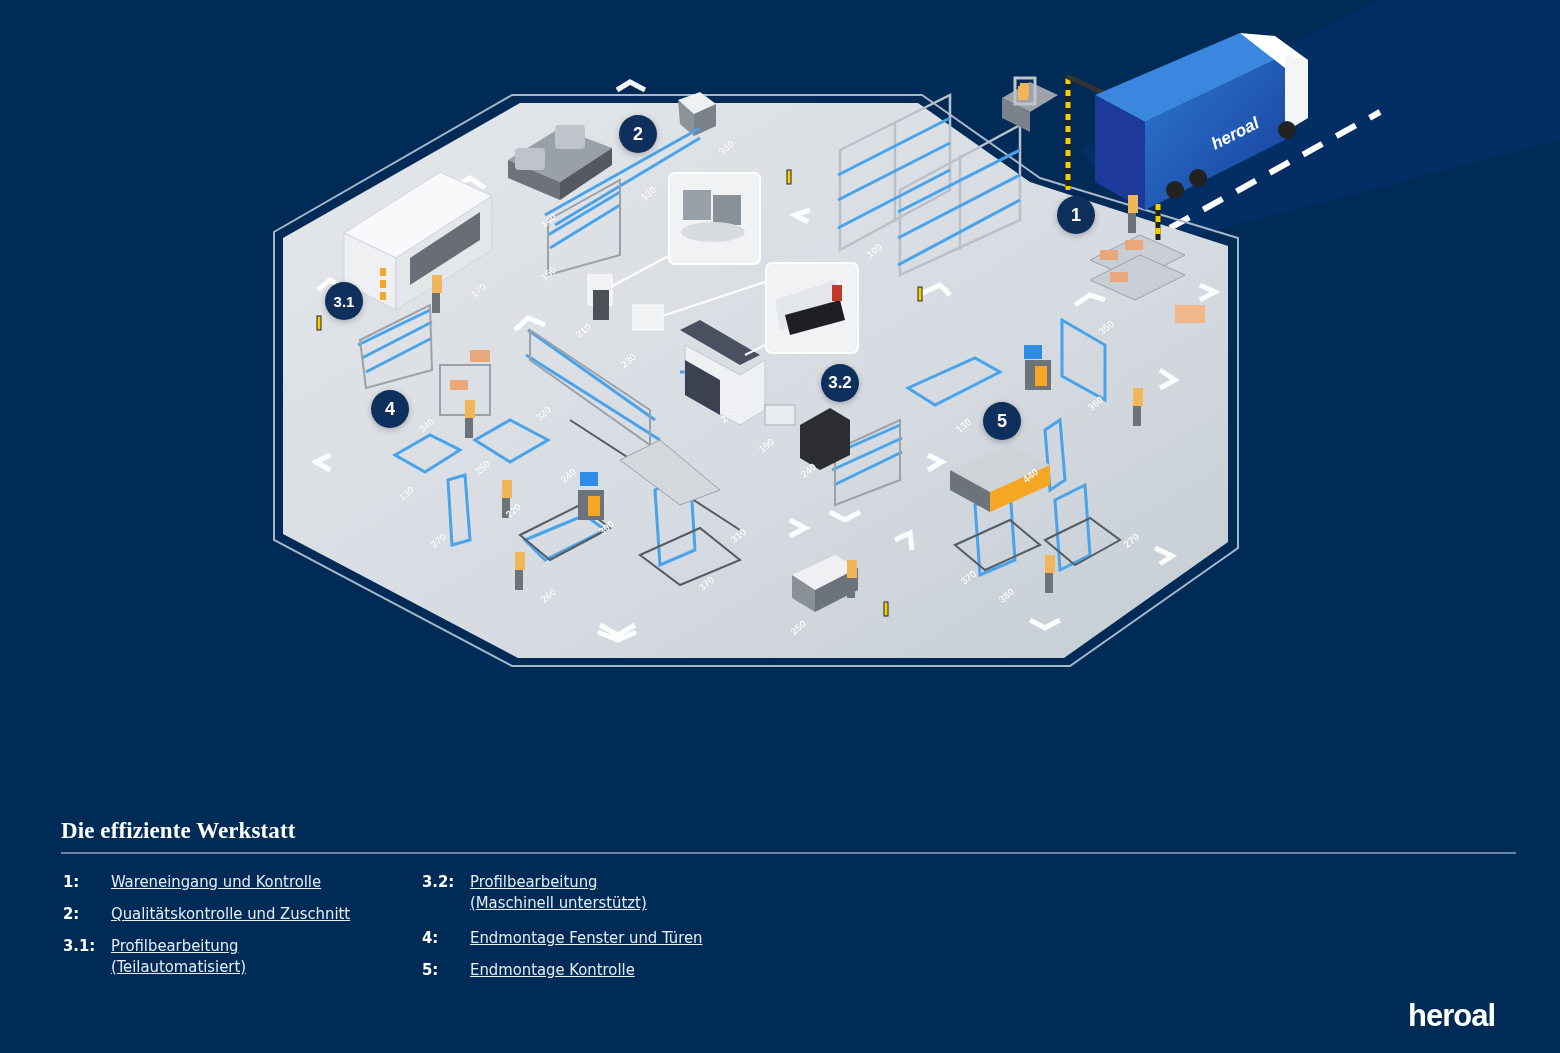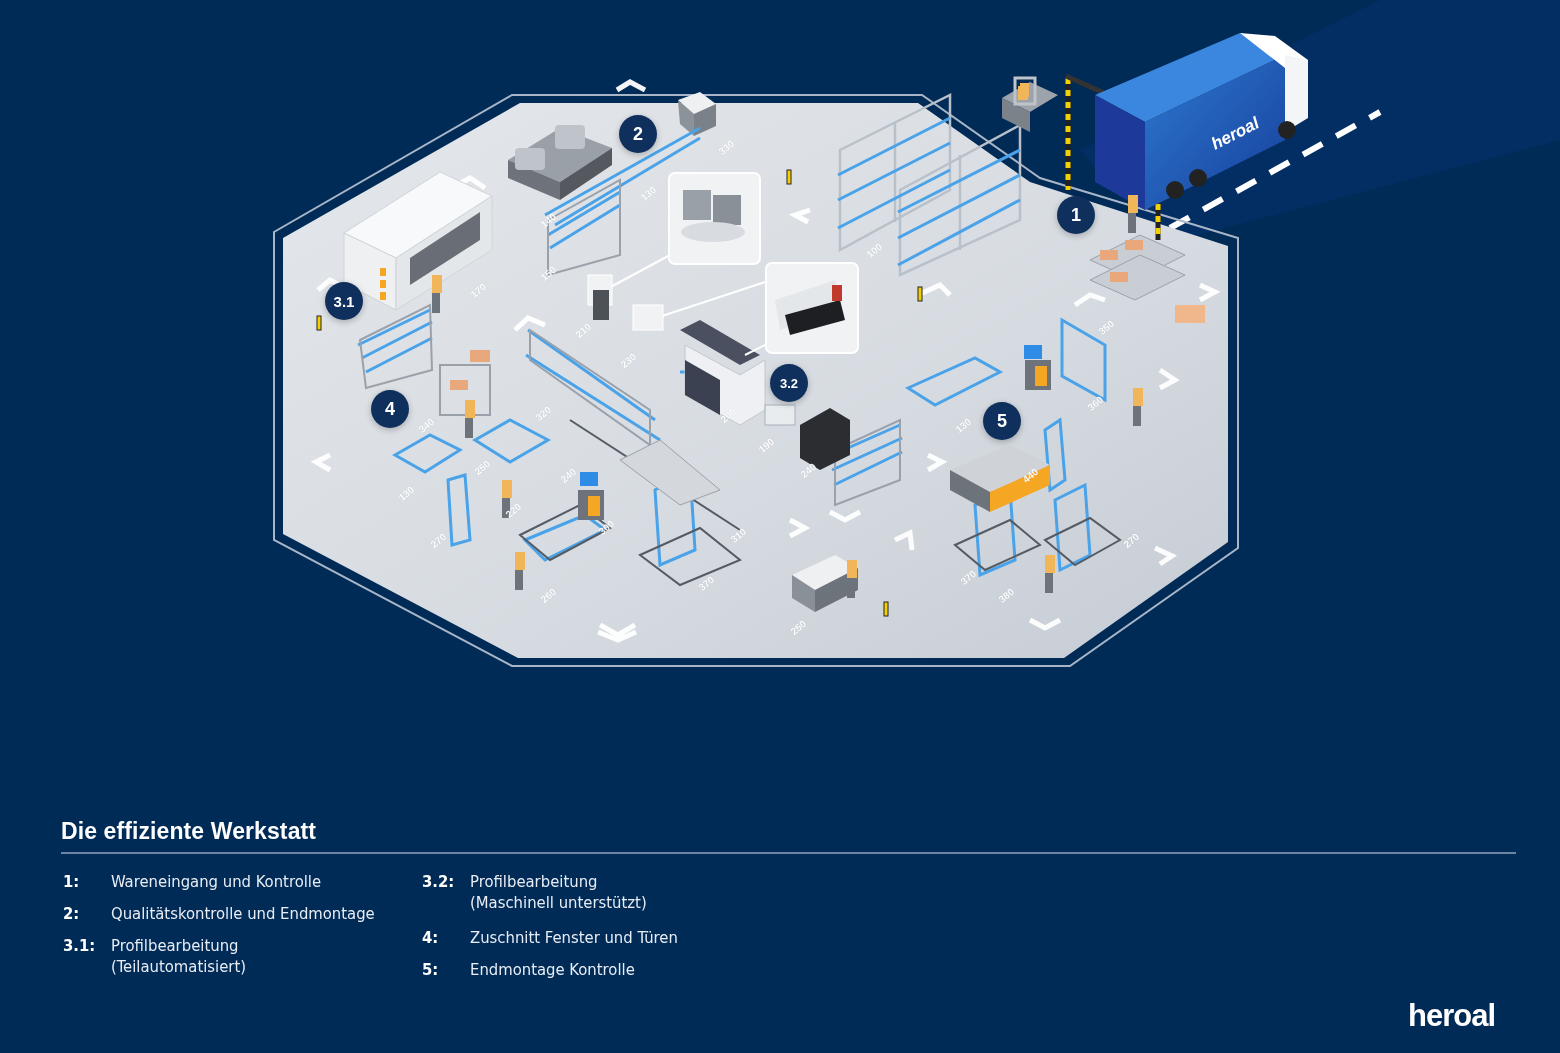--- a/index.html
+++ b/index.html
@@ -20,30 +20,30 @@
   }
   .dim {
     position:absolute; color:#ffffff; font-size:10px; font-weight:bold;
     transform:rotate(-40deg); opacity:0.95;
     font-family:"Liberation Sans",sans-serif;
     text-shadow:0 0 1px rgba(120,130,145,0.4);
   }
   .legend-title {
     position:absolute; left:61px; top:818px; font-size:23px; font-weight:bold;
     letter-spacing:0.1px;
-    font-family:Liberation Sans, sans-serif;
+    font-family:Liberation Serif, serif;
   }
   .legend-rule {
     position:absolute; left:61px; top:852px; width:1455px; height:2px;
     background:#6d85a5;
   }
   .legend-col { position:absolute; top:871px; font-size:16.5px; color:#e8edf4; }
   .legend-item { display:flex; margin-bottom:11px; line-height:21px; }
   .legend-num { font-weight:bold; color:#ffffff; width:48px; flex:none; }
-  .legend-text { white-space:pre-line; }
+  .legend-text { white-space:pre-line;text-decoration:underline; }
   .brand-logo {
     position:absolute; left:1408px; top:998px; font-size:31px; font-weight:bold;
     font-family:"Liberation Sans",sans-serif; letter-spacing:-1px; color:#fff;
   }
 </style>
 </head>
 <body>
 
 <svg id="scene" viewBox="0 0 1560 700" xmlns="http://www.w3.org/2000/svg">
   <defs>
@@ -281,21 +281,21 @@
     <rect x="317" y="316" width="4" height="14" fill="#f5d000" stroke="#222" stroke-width="1"></rect>
     <rect x="787" y="170" width="4" height="14" fill="#f5d000" stroke="#222" stroke-width="1"></rect>
     <rect x="918" y="287" width="4" height="14" fill="#f5d000" stroke="#222" stroke-width="1"></rect>
     <rect x="884" y="602" width="4" height="14" fill="#f5d000" stroke="#222" stroke-width="1"></rect>
   </g>
 </svg>
 
 <div class="marker" style="left:1057px;top:196px;">1</div>
 <div class="marker" style="left:619px;top:115px;">2</div>
 <div class="marker" style="left:325px;top:282px;font-size:15px;">3.1</div>
-<div class="marker" style="left:770px;top:364px;font-size:13px;">3.2</div>
+<div class="marker" style="left:821px;top:364px;font-size:17px;">3.2</div>
 <div class="marker" style="left:371px;top:390px;">4</div>
 <div class="marker" style="left:983px;top:402px;">5</div>
 
 <div id="dims">
     <span class="dim" style="left: 718px; top: 142px;">330</span>
     <span class="dim" style="left: 640px; top: 188px;">130</span>
     <span class="dim" style="left: 540px; top: 215px;">140</span>
     <span class="dim" style="left: 540px; top: 268px;">150</span>
     <span class="dim" style="left: 470px; top: 285px;">170</span>
     <span class="dim" style="left: 866px; top: 245px;">100</span>
@@ -328,38 +328,38 @@
 <div class="legend-title">Die effiziente Werkstatt</div>
 <div class="legend-rule"></div>
 
 <div class="legend-col" style="left:63px;">
   <div class="legend-item">
     <span class="legend-num">1:</span>
     <span class="legend-text">Wareneingang und Kontrolle</span>
   </div>
   <div class="legend-item">
     <span class="legend-num">2:</span>
-    <span class="legend-text">Qualitätskontrolle und Endmontage</span>
+    <span class="legend-text">Qualitätskontrolle und Zuschnitt</span>
   </div>
   <div class="legend-item">
     <span class="legend-num">3.1:</span>
     <span class="legend-text">Profilbearbeitung
 (Teilautomatisiert)</span>
   </div>
 </div>
 
 <div class="legend-col" style="left:422px;">
   <div class="legend-item" style="margin-bottom:14px;">
     <span class="legend-num">3.2:</span>
     <span class="legend-text">Profilbearbeitung
 (Maschinell unterstützt)</span>
   </div>
   <div class="legend-item">
     <span class="legend-num">4:</span>
-    <span class="legend-text">Zuschnitt Fenster und Türen</span>
+    <span class="legend-text">Endmontage Fenster und Türen</span>
   </div>
   <div class="legend-item">
     <span class="legend-num">5:</span>
     <span class="legend-text">Endmontage Kontrolle</span>
   </div>
 </div>
 
 <div class="brand-logo">heroal</div>
 
 </body></html>

